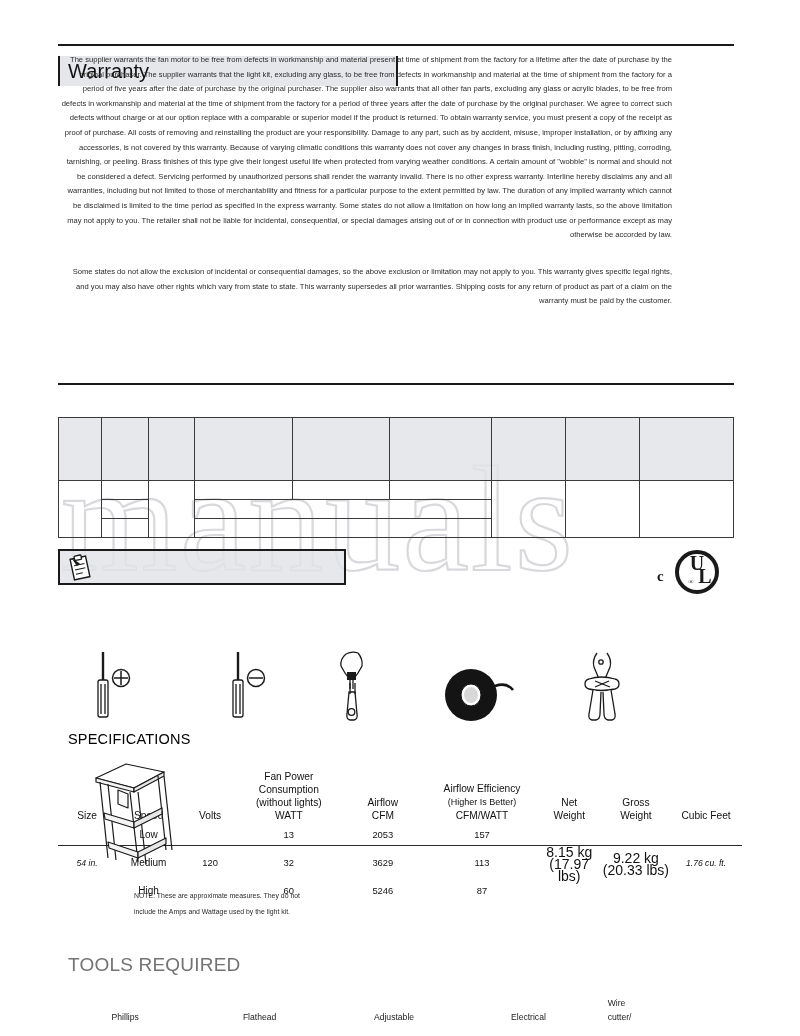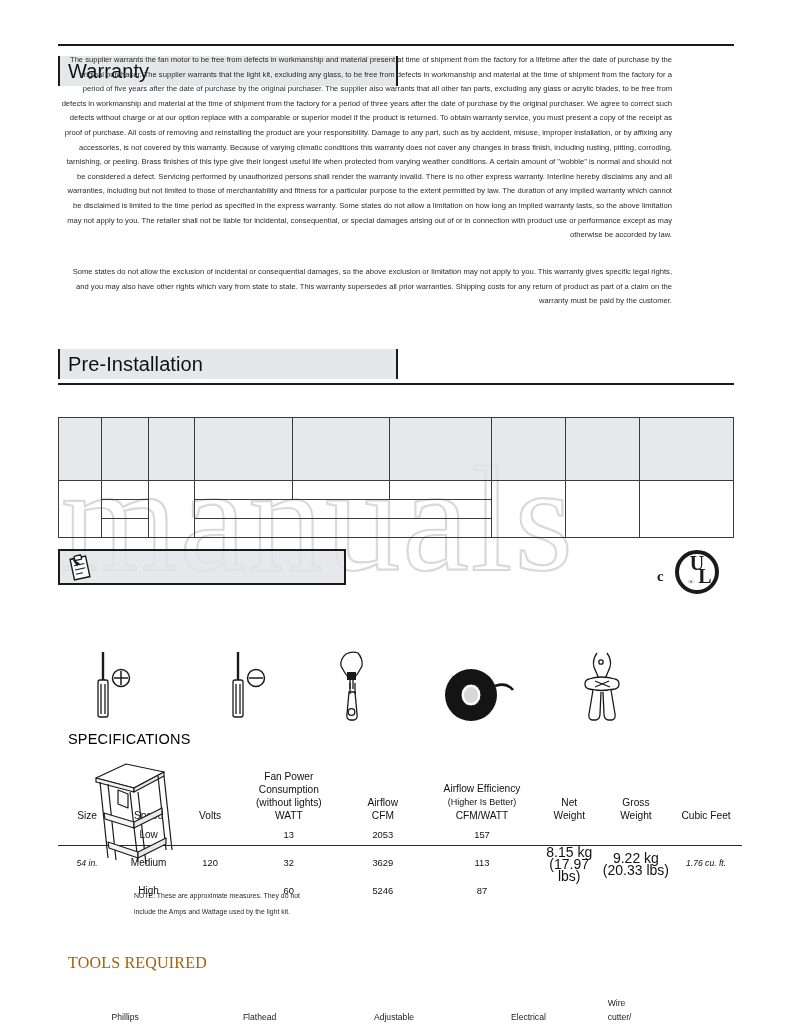--- a/index.html
+++ b/index.html
@@ -222,24 +222,23 @@
     font-size: 6.9px;
     line-height: 15.5px;
     color: #2a2a2a;
   }
 
   
   .tools-title {
     position: absolute;
     left: 68px;
     top: 954px;
-    font-size: 16px;
+    font-size: 19px;
     letter-spacing: 0.2px;
-    color: #a16207;
-    font-family: Liberation Serif, serif;
+    color: #737373;
   }
   .tools-labels {
     position: absolute;
     left: 58px;
     top: 1010px;
     width: 684px;
     display: flex;
     z-index: 1;
   }
   .tool-label {
@@ -267,25 +266,20 @@
   </div>
   <div class="section-rule" style="left:58px; top:44px; width:676px;"></div>
 
   <div class="body-copy" style="left:60px; top:53px;">
     <p>The supplier warrants the fan motor to be free from defects in workmanship and material present at time of shipment from the factory for a lifetime after the date of purchase by the original purchaser. The supplier warrants that the light kit, excluding any glass, to be free from defects in workmanship and material at the time of shipment from the factory for a period of five years after the date of purchase by the original purchaser. The supplier also warrants that all other fan parts, excluding any glass or acrylic blades, to be free from defects in workmanship and material at the time of shipment from the factory for a period of three years after the date of purchase by the original purchaser. We agree to correct such defects without charge or at our option replace with a comparable or superior model if the product is returned. To obtain warranty service, you must present a copy of the receipt as proof of purchase. All costs of removing and reinstalling the product are your responsibility. Damage to any part, such as by accident, misuse, improper installation, or by affixing any accessories, is not covered by this warranty. Because of varying climatic conditions this warranty does not cover any changes in brass finish, including rusting, pitting, corroding, tarnishing, or peeling. Brass finishes of this type give their longest useful life when protected from varying weather conditions. A certain amount of "wobble" is normal and should not be considered a defect. Servicing performed by unauthorized persons shall render the warranty invalid. There is no other express warranty. Interline hereby disclaims any and all warranties, including but not limited to those of merchantability and fitness for a particular purpose to the extent permitted by law. The duration of any implied warranty which cannot be disclaimed is limited to the time period as specified in the express warranty. Some states do not allow a limitation on how long an implied warranty lasts, so the above limitation may not apply to you. The retailer shall not be liable for incidental, consequential, or special damages arising out of or in connection with product use or performance except as may otherwise be accorded by law.</p>
   </div>
   <div class="body-copy" style="left:60px; top:265px;">
     <p>Some states do not allow the exclusion of incidental or consequential damages, so the above exclusion or limitation may not apply to you. This warranty gives specific legal rights, and you may also have other rights which vary from state to state. This warranty supersedes all prior warranties. Shipping costs for any return of product as part of a claim on the warranty must be paid by the customer.</p>
   </div>
 
-  <div class="section-head" style="top:349px; width:340px;">
-    <div class="bar">
-        <span>Pre-Installation</span>
-      </div>
-  </div>
   <div class="section-rule" style="left:58px; top:383px; width:676px;"></div>
 
   <table class="data-table">
     <colgroup>
       <col style="width:6.3%">
         <col style="width:7.0%">
         <col style="width:6.8%">
       <col style="width:14.5%">
         <col style="width:14.5%">
         <col style="width:15.0%">

